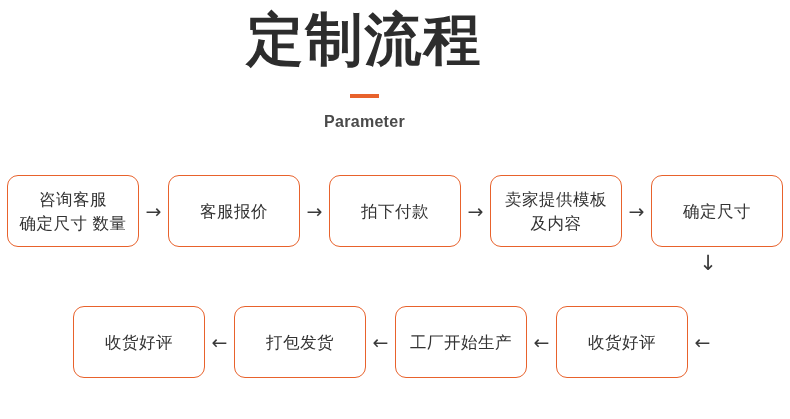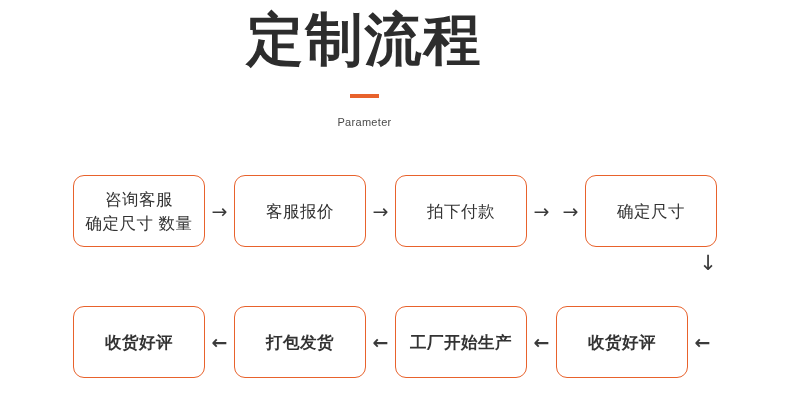--- a/index.html
+++ b/index.html
@@ -35,45 +35,44 @@
     font-family: "Liberation Sans", "DejaVu Sans", sans-serif;
   }
   .title-divider {
     width: 29px;
     height: 4px;
     margin: 22px auto 0 auto;
     background: #e8622c;
   }
   .subtitle {
     margin: 14px 0 0 0;
-    font-size: 11px;
+    font-size: 16px;
     line-height: 20px;
     color: #4a4a4a;
-    font-weight: normal;
+    font-weight: bold;
     letter-spacing: 0.3px;
   }
 
   
   .flow {
     position: absolute;
     left: 0;
     top: 175px;
     width: 790px;
   }
   .flow-row {
     display: flex;
     align-items: center;
     justify-content: center;
     width: 790px;
     box-sizing: border-box;
     padding: 0 16px;
   }
   .flow-row.row-2 {
     margin-top: 59px;
-    font-weight: bold;
   }
   .flow-box {
     width: 132px;
     height: 72px;
     box-sizing: border-box;
     border: 1.6px solid #e8622c;
     border-radius: 11px;
     background: #ffffff;
     display: flex;
     align-items: center;
@@ -144,20 +143,24 @@
     </div>
 
     <div class="flow-arrow">→</div>
 
     <div class="flow-box">
       <span class="flow-box-label">拍下付款</span>
     </div>
 
     <div class="flow-arrow">→</div>
 
+    <div class="flow-box">
+      <span class="flow-box-label">卖家提供模板
+及内容</span>
+    </div>
 
     <div class="flow-arrow">→</div>
 
     <div class="flow-box">
       <span class="flow-box-label">确定尺寸</span>
     </div>
 
   </div>
 
   <div class="row-connector">

